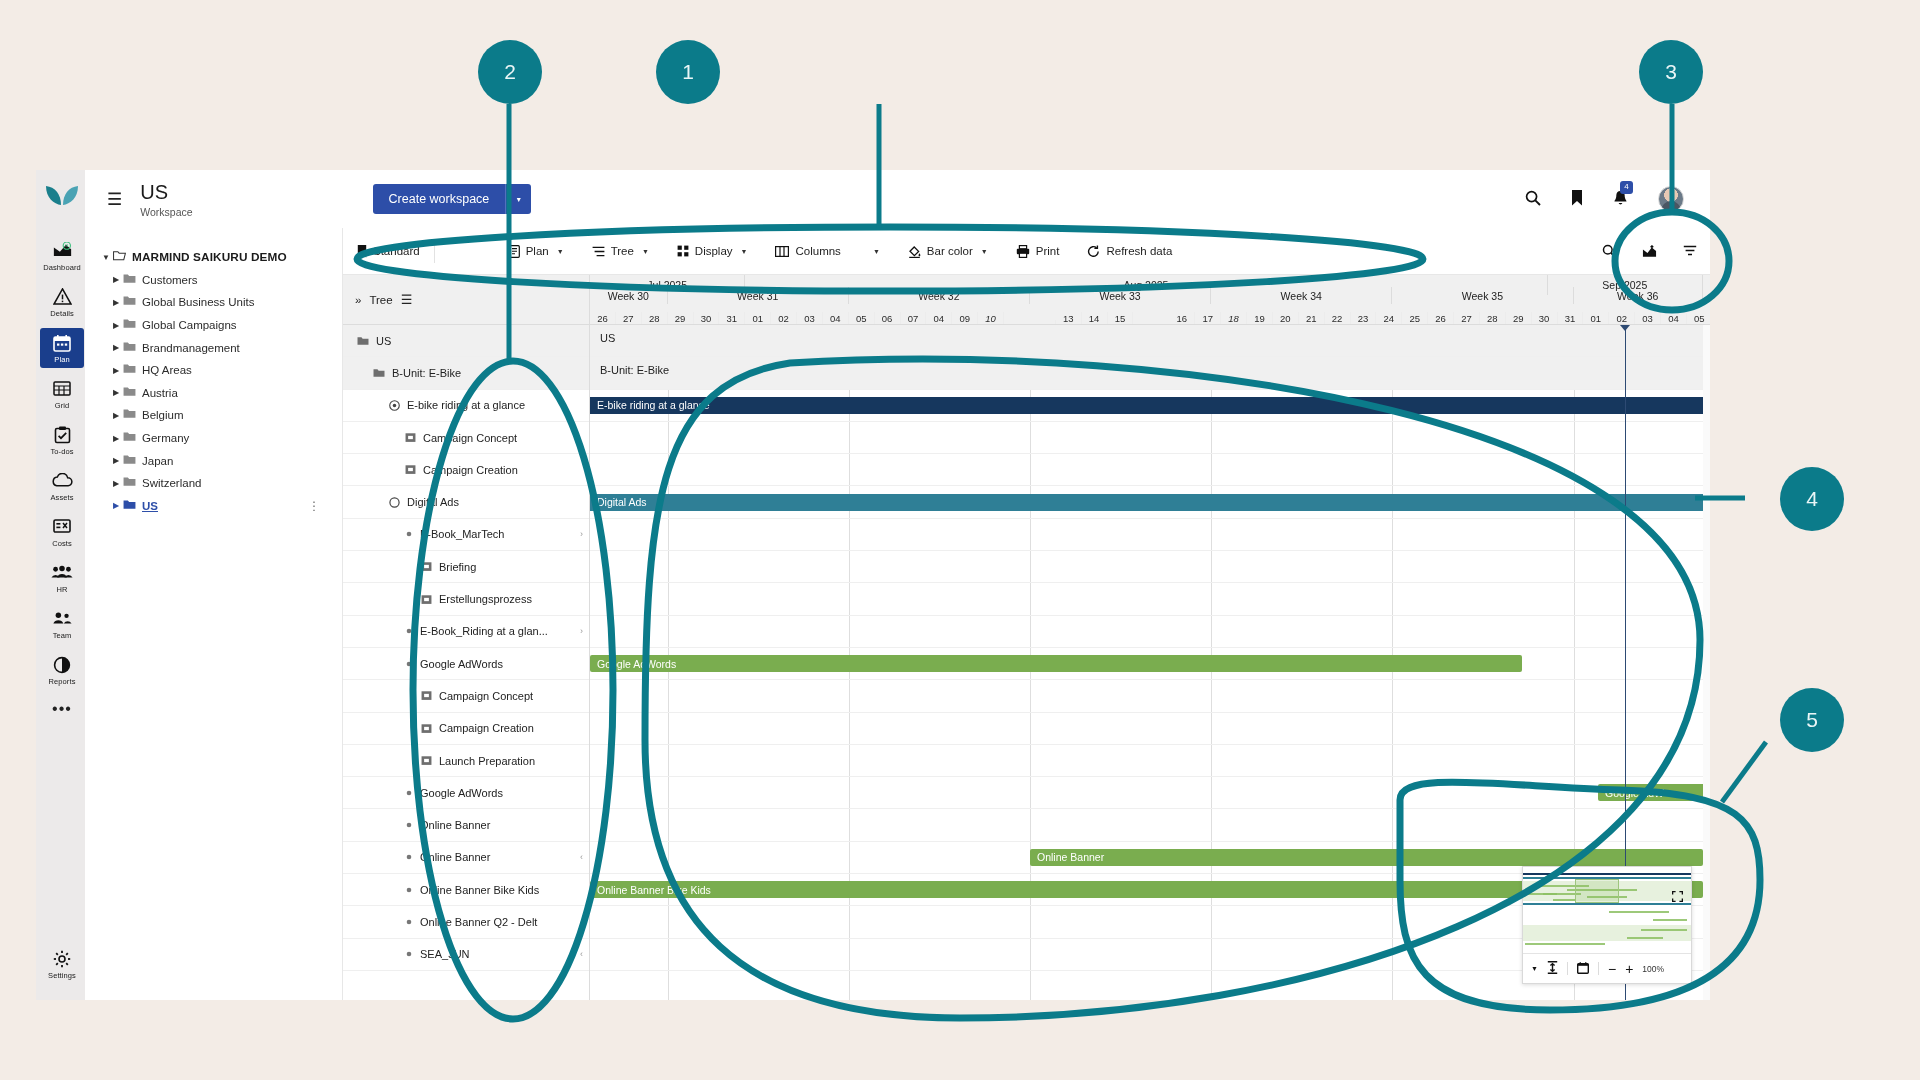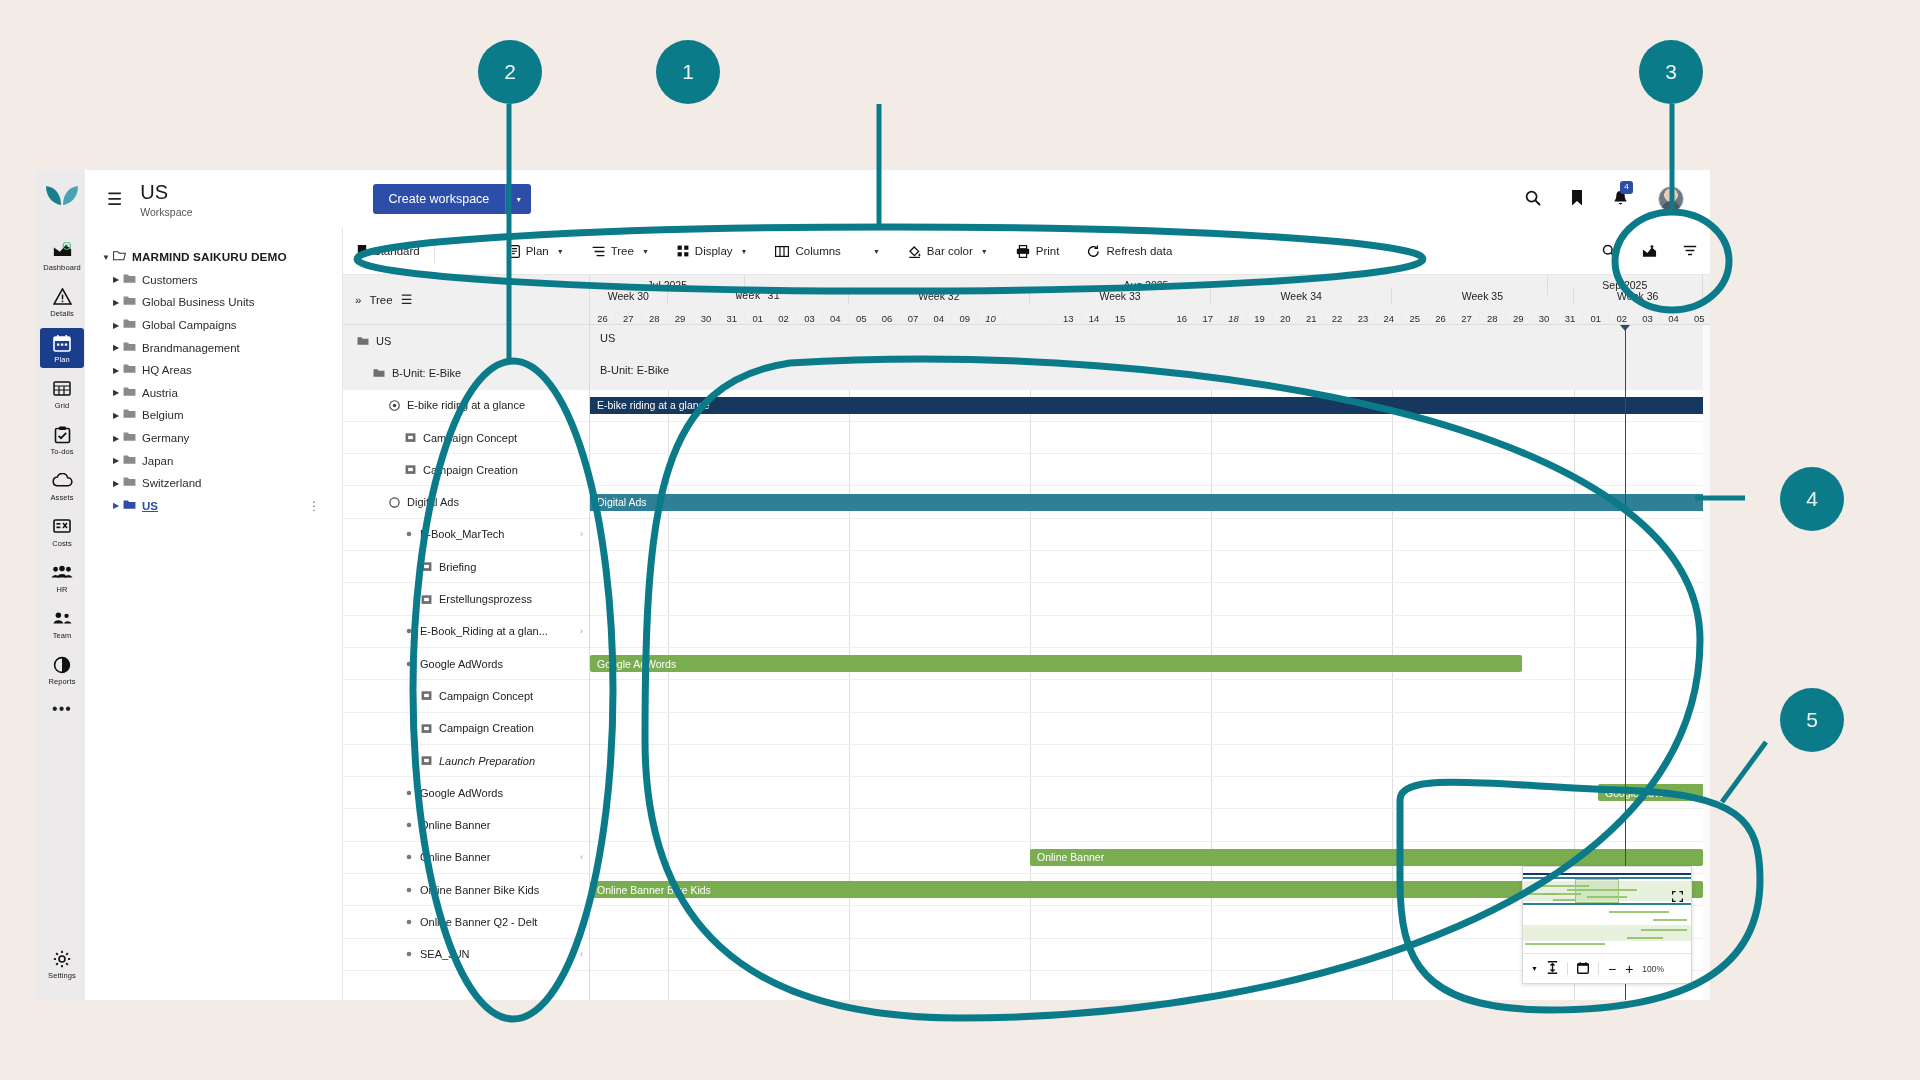--- a/index.html
+++ b/index.html
@@ -716,21 +716,21 @@
     </div>
 
     <div id="date-head">
       <div class="dh-months" id="dh-months">
           <div class="cell" style="width: 155.302px;">Jul 2025</div>
           <div class="cell" style="width: 802.395px;">Aug 2025</div>
           <div class="cell" style="width: 155.302px;">Sep 2025</div>
         </div>
       <div class="dh-weeks" id="dh-weeks">
           <div class="cell" style="width: 77.6512px;">Week 30</div>
-          <div class="cell" style="width: 181.186px; font-family: Liberation Mono, monospace;">Week 31</div>
+          <div class="cell" style="width: 181.186px;">Week 31</div>
           <div class="cell" style="width: 181.186px;">Week 32</div>
           <div class="cell" style="width: 181.186px;">Week 33</div>
           <div class="cell" style="width: 181.186px;">Week 34</div>
           <div class="cell" style="width: 181.186px;">Week 35</div>
           <div class="cell" style="width: 129.419px;">Week 36</div>
         </div>
       <div class="dh-days" id="dh-days">
           <div class="cell" style="width: 25.8837px;">26</div>
           <div class="cell" style="width: 25.8837px;">27</div>
           <div class="cell" style="width: 25.8837px;">28</div>
@@ -885,21 +885,21 @@
         </div>
         <div class="gt-row" style="padding-left: 78px;">
           <span class="gt-mark">
             <svg width="11" height="11" viewBox="0 0 12 12">
               <rect x="0.6" y="1.4" width="10.8" height="9.4" fill="#6e6e6e"></rect>
               <rect x="3.4" y="4.2" width="5.2" height="3.6" fill="#fff"></rect>
             </svg>
           </span>
           <span>Campaign Creation</span>
         </div>
-        <div class="gt-row" style="padding-left: 78px; font-style: italic;">
+        <div class="gt-row" style="padding-left: 78px;">
           <span class="gt-mark">
             <svg width="11" height="11" viewBox="0 0 12 12">
               <rect x="0.6" y="1.4" width="10.8" height="9.4" fill="#6e6e6e"></rect>
               <rect x="3.4" y="4.2" width="5.2" height="3.6" fill="#fff"></rect>
             </svg>
           </span>
           <span>Launch Preparation</span>
         </div>
         <div class="gt-row" style="padding-left: 62px;">
           <span class="gt-mark">

